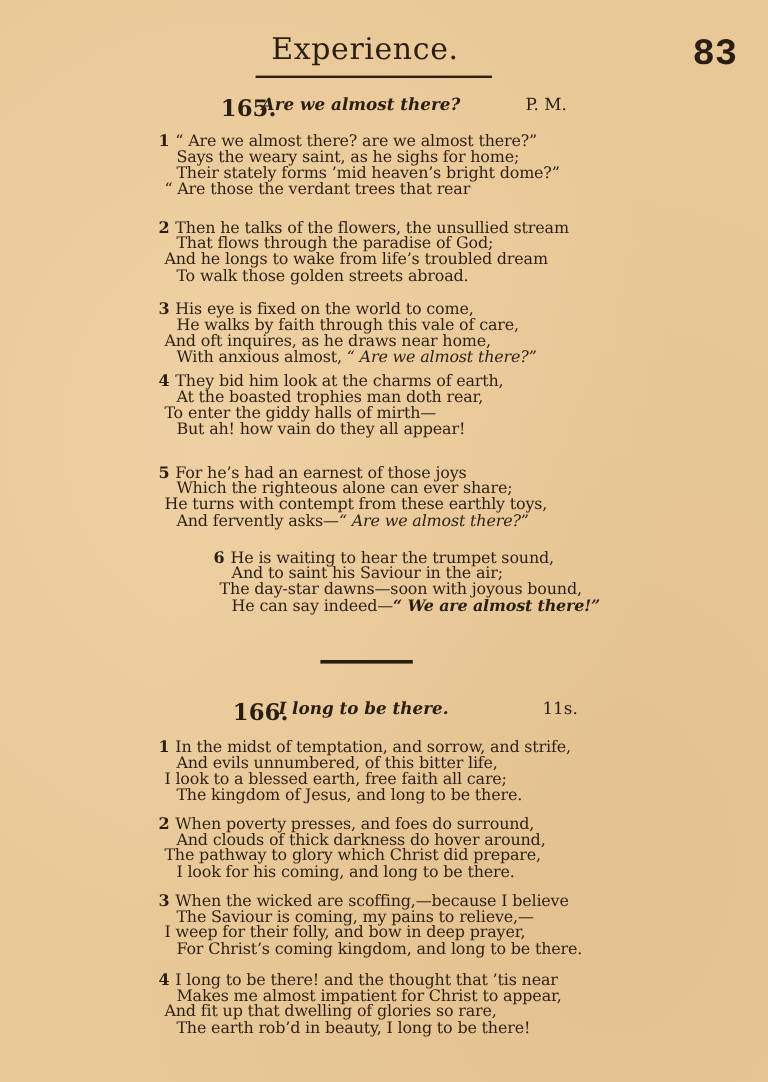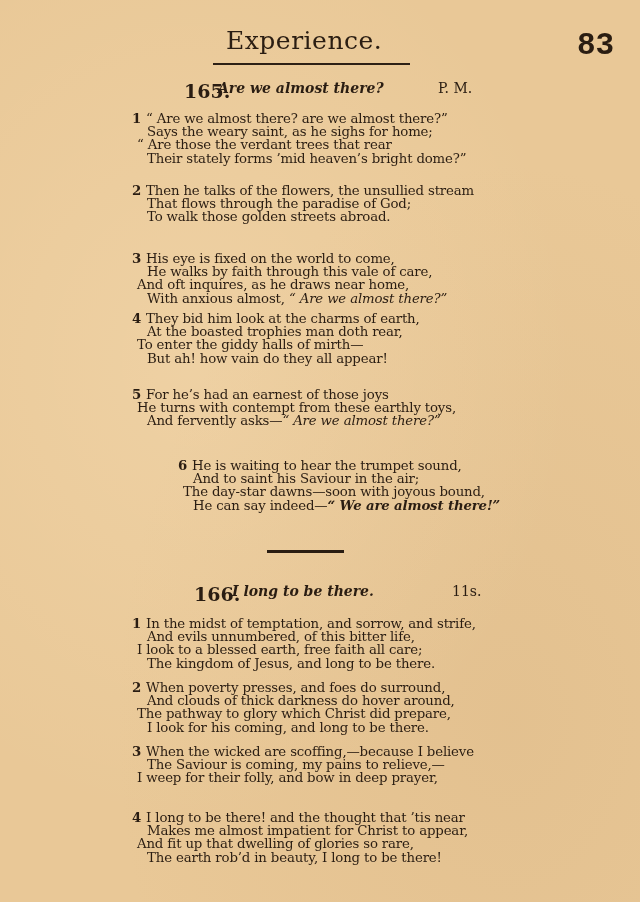--- a/index.html
+++ b/index.html
@@ -60,46 +60,48 @@
 
   <div class="hymn-header" style="left:140px; top:80px;">
     <span class="hymn-number">165.</span>
     <span class="hymn-title" style="left:78px;">Are we almost there?</span>
     <span class="hymn-meter" style="left:298px;">P. M.</span>
   </div>
 
   <div class="stanza" style="top:112px;">
     <div class="line first"><span class="vnum">1</span><span>“ Are we almost there? are we almost there?”</span></div>
     <div class="line i1">Says the weary saint, as he sighs for home;</div>
+    <div class="line i3">Their stately forms ’mid heaven’s bright dome?”</div>
     <div class="line i2">“ Are those the verdant trees that rear</div>
-    <div class="line i3">Their stately forms ’mid heaven’s bright dome?”</div>
   </div>
 
   <div class="stanza" style="top:184px;">
     <div class="line first"><span class="vnum">2</span><span>Then he talks of the flowers, the unsullied stream</span></div>
     <div class="line i1">That flows through the paradise of God;</div>
+    <div class="line i2">And he longs to wake from life’s troubled dream</div>
     <div class="line i3">To walk those golden streets abroad.</div>
   </div>
 
   <div class="stanza" style="top:252px;">
     <div class="line first"><span class="vnum">3</span><span>His eye is fixed on the world to come,</span></div>
     <div class="line i1">He walks by faith through this vale of care,</div>
     <div class="line i2">And oft inquires, as he draws near home,</div>
     <div class="line i3"><span>With anxious almost, </span><span class="em">“ Are we almost there?”</span></div>
   </div>
 
   <div class="stanza" style="top:312px;">
     <div class="line first"><span class="vnum">4</span><span>They bid him look at the charms of earth,</span></div>
     <div class="line i1">At the boasted trophies man doth rear,</div>
     <div class="line i2">To enter the giddy halls of mirth—</div>
     <div class="line i3">But ah! how vain do they all appear!</div>
   </div>
 
   <div class="stanza" style="top:388px;">
     <div class="line first"><span class="vnum">5</span><span>For he’s had an earnest of those joys</span></div>
+    <div class="line i1">Which the righteous alone can ever share;</div>
     <div class="line i2">He turns with contempt from these earthly toys,</div>
     <div class="line i3"><span>And fervently asks—</span><span class="em">“ Are we almost there?”</span></div>
   </div>
 
   <div class="stanza" style="top:459px;margin-left:46px;">
     <div class="line first"><span class="vnum">6</span><span>He is waiting to hear the trumpet sound,</span></div>
     <div class="line i1">And to saint his Saviour in the air;</div>
     <div class="line i2">The day-star dawns—soon with joyous bound,</div>
     <div class="line i3"><span>He can say indeed—</span><span class="em" style="font-weight:bold;">“ We are almost there!”</span></div>
   </div>
@@ -123,20 +125,21 @@
     <div class="line first"><span class="vnum">2</span><span>When poverty presses, and foes do surround,</span></div>
     <div class="line i1">And clouds of thick darkness do hover around,</div>
     <div class="line i2">The pathway to glory which Christ did prepare,</div>
     <div class="line i3">I look for his coming, and long to be there.</div>
   </div>
 
   <div class="stanza" style="top:745px;">
     <div class="line first"><span class="vnum">3</span><span>When the wicked are scoffing,—because I believe</span></div>
     <div class="line i1">The Saviour is coming, my pains to relieve,—</div>
     <div class="line i2">I weep for their folly, and bow in deep prayer,</div>
+    <div class="line i3">For Christ’s coming kingdom, and long to be there.</div>
   </div>
 
   <div class="stanza" style="top:811px;">
     <div class="line first"><span class="vnum">4</span><span>I long to be there! and the thought that ’tis near</span></div>
     <div class="line i1">Makes me almost impatient for Christ to appear,</div>
     <div class="line i2">And fit up that dwelling of glories so rare,</div>
     <div class="line i3">The earth rob’d in beauty, I long to be there!</div>
   </div>
 
 </div>

